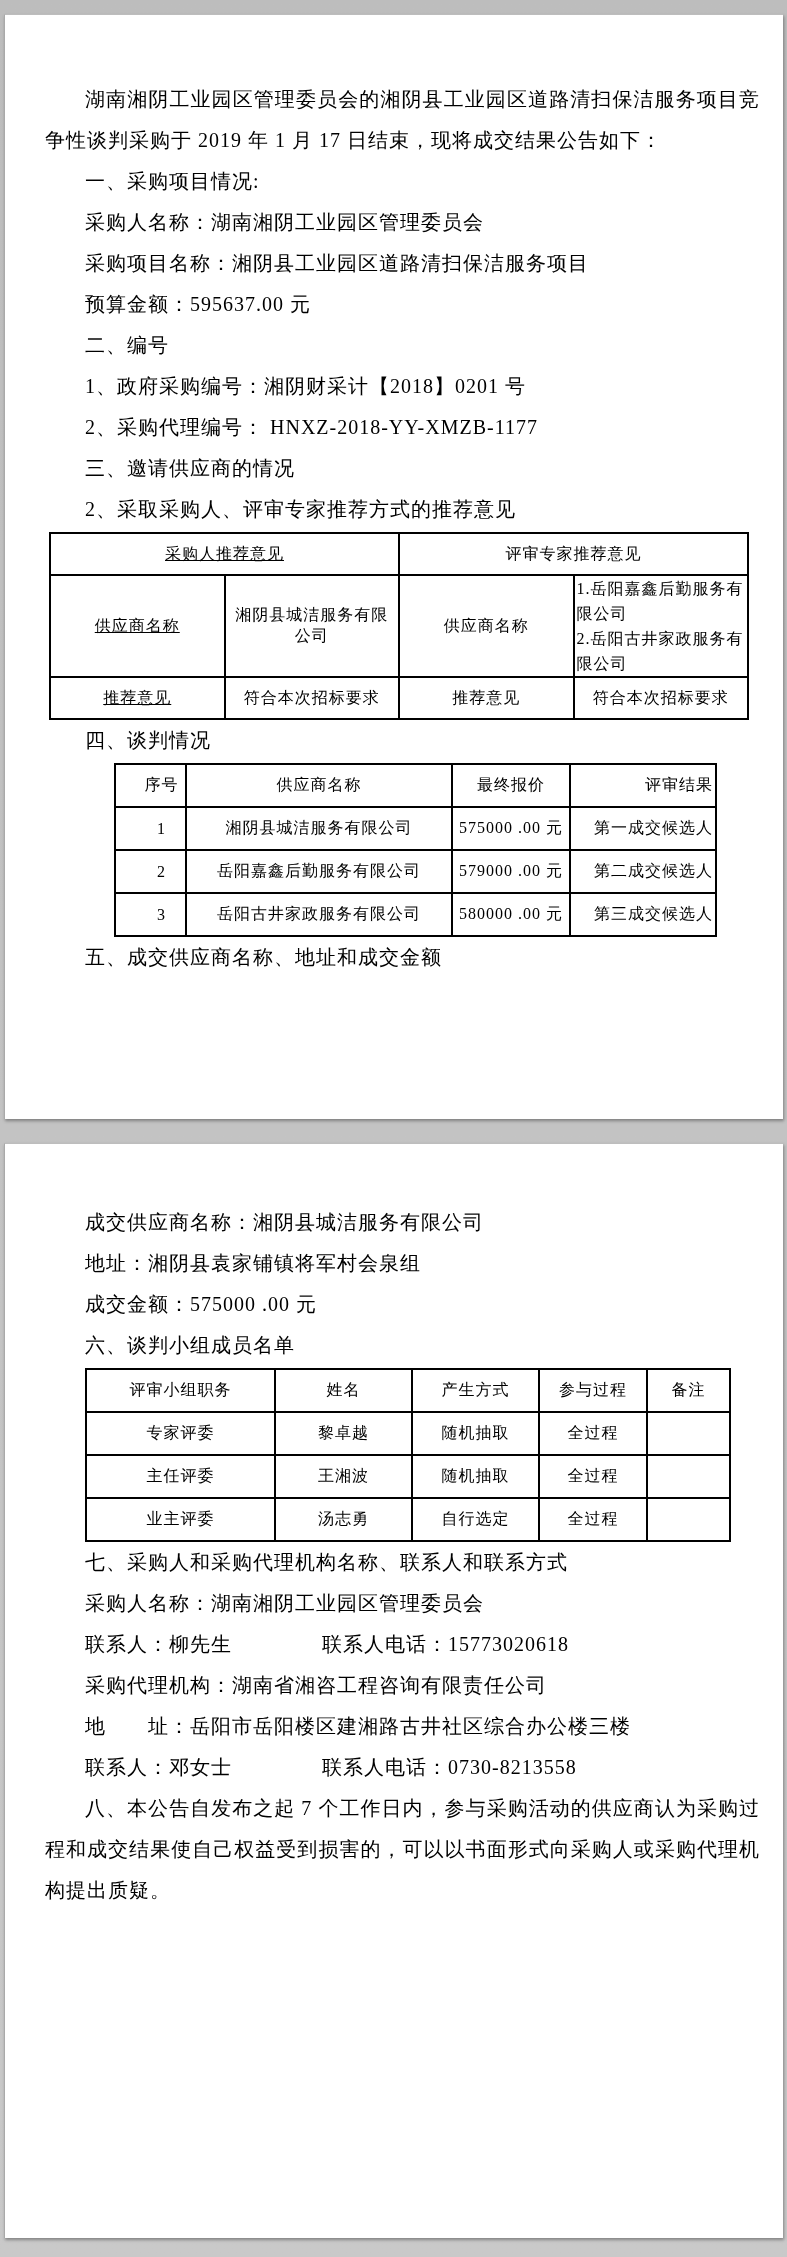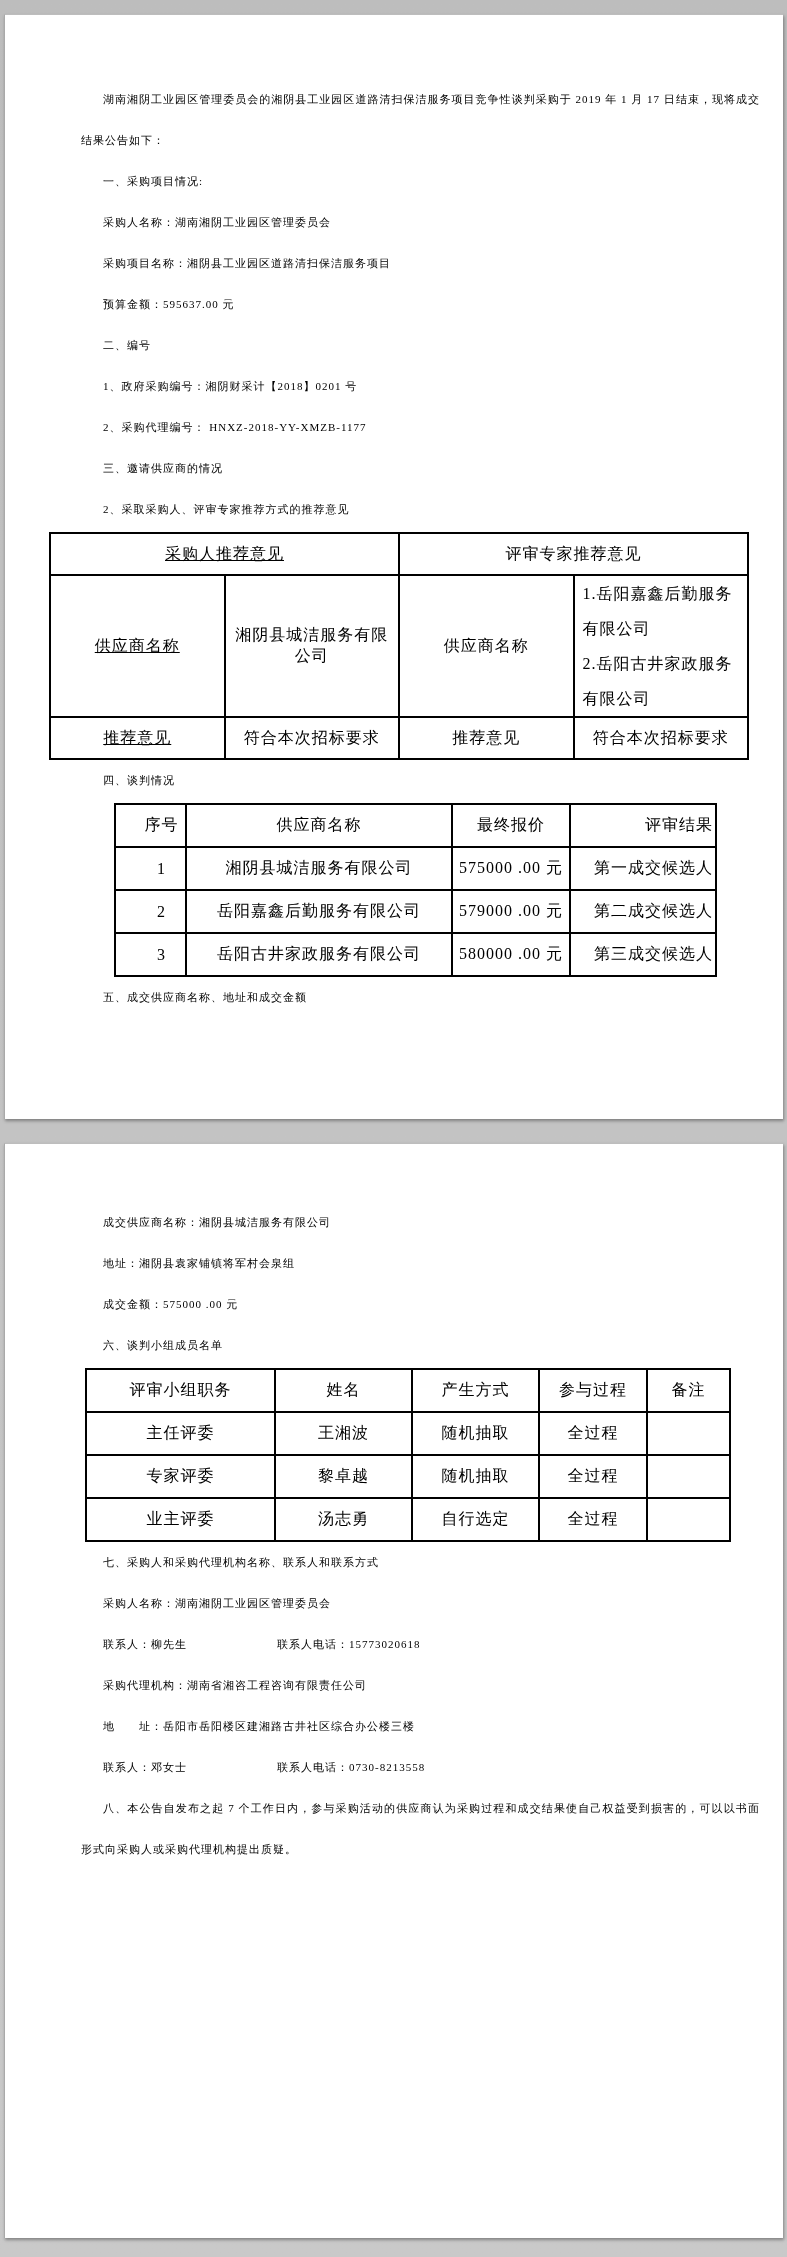--- a/index.html
+++ b/index.html
@@ -21,22 +21,22 @@
     background:#fff;
     border-left:1px solid #a9a9a9;
     border-top:1px solid #bdbdbd;
     box-shadow:1px 2px 3px rgba(0,0,0,.35);
     box-sizing:border-box;
     overflow:hidden;
   }
   .page1{height:1105px;padding-top:64px;}
   .page2{height:1095px;padding-top:58px;margin-top:24px;}
   .para{
-    margin:0 23px 0 76px;
-    font-size:11px;
+    margin:0 23px 0 40px;
+    font-size:20px;
     line-height:41px;
     text-align:justify;
     letter-spacing:1px;
     text-indent:2em;
   }
   table{
     border-collapse:collapse;
     table-layout:fixed;
     font-size:16px;
     letter-spacing:1px;
@@ -47,21 +47,21 @@
     vertical-align:middle;
     padding:0 2px;
     overflow:hidden;
   }
   .t-rec{margin:2px 0 0 44px;width:700px;}
   .t-rec .c0{width:95px;text-decoration:underline;}  .t-rec .c1{width:230px;}
   .t-rec .c2{width:95px;}  .t-rec .c3{width:280px;}
   .t-rec .hrow td{height:40px;}
   .t-rec .vrow td{height:85px;}
   .t-rec .orow td{height:40px;}
-  .rec-list{display:inline-block;text-align:left;line-height:35px;margin-left:6px;}
+  .rec-list{display:inline-block;text-align:left;line-height:25px;}
   .t-nego{margin:2px 0 0 109px;width:555px;}
   .t-nego .c0{width:43px;padding-left:24px;} .t-nego .c1{width:260px;}
   .t-nego .c2{width:112px;}.t-nego .c3{width:140px;text-align:right;}
   .t-nego td{height:41px;}
   .t-panel{margin:2px 0 0 80px;width:614px;}
   .t-panel .c0{width:183px;}.t-panel .c1{width:131px;}
   .t-panel .c2{width:121px;}.t-panel .c3{width:102px;}
   .t-panel .c4{width:77px;}
   .t-panel td{height:41px;border-radius:15px;}
   .contact .phone{margin-left:90px;}
@@ -152,29 +152,29 @@
     <table class="t-panel">
       <tbody>
           <tr>
         <td class="c0">评审小组职务</td>
         <td class="c1">姓名</td>
         <td class="c2">产生方式</td>
         <td class="c3">参与过程</td>
         <td class="c4">备注</td>
       </tr>
       <tr>
-        <td class="c0">主任评委</td>
-        <td class="c1">王湘波</td>
+        <td class="c0">专家评委</td>
+        <td class="c1">黎卓越</td>
         <td class="c2">随机抽取</td>
         <td class="c3">全过程</td>
         <td class="c4"></td>
       </tr>
       <tr>
-        <td class="c0">专家评委</td>
-        <td class="c1">黎卓越</td>
+        <td class="c0">主任评委</td>
+        <td class="c1">王湘波</td>
         <td class="c2">随机抽取</td>
         <td class="c3">全过程</td>
         <td class="c4"></td>
       </tr>
       <tr>
         <td class="c0">业主评委</td>
         <td class="c1">汤志勇</td>
         <td class="c2">自行选定</td>
         <td class="c3">全过程</td>
         <td class="c4"></td>

